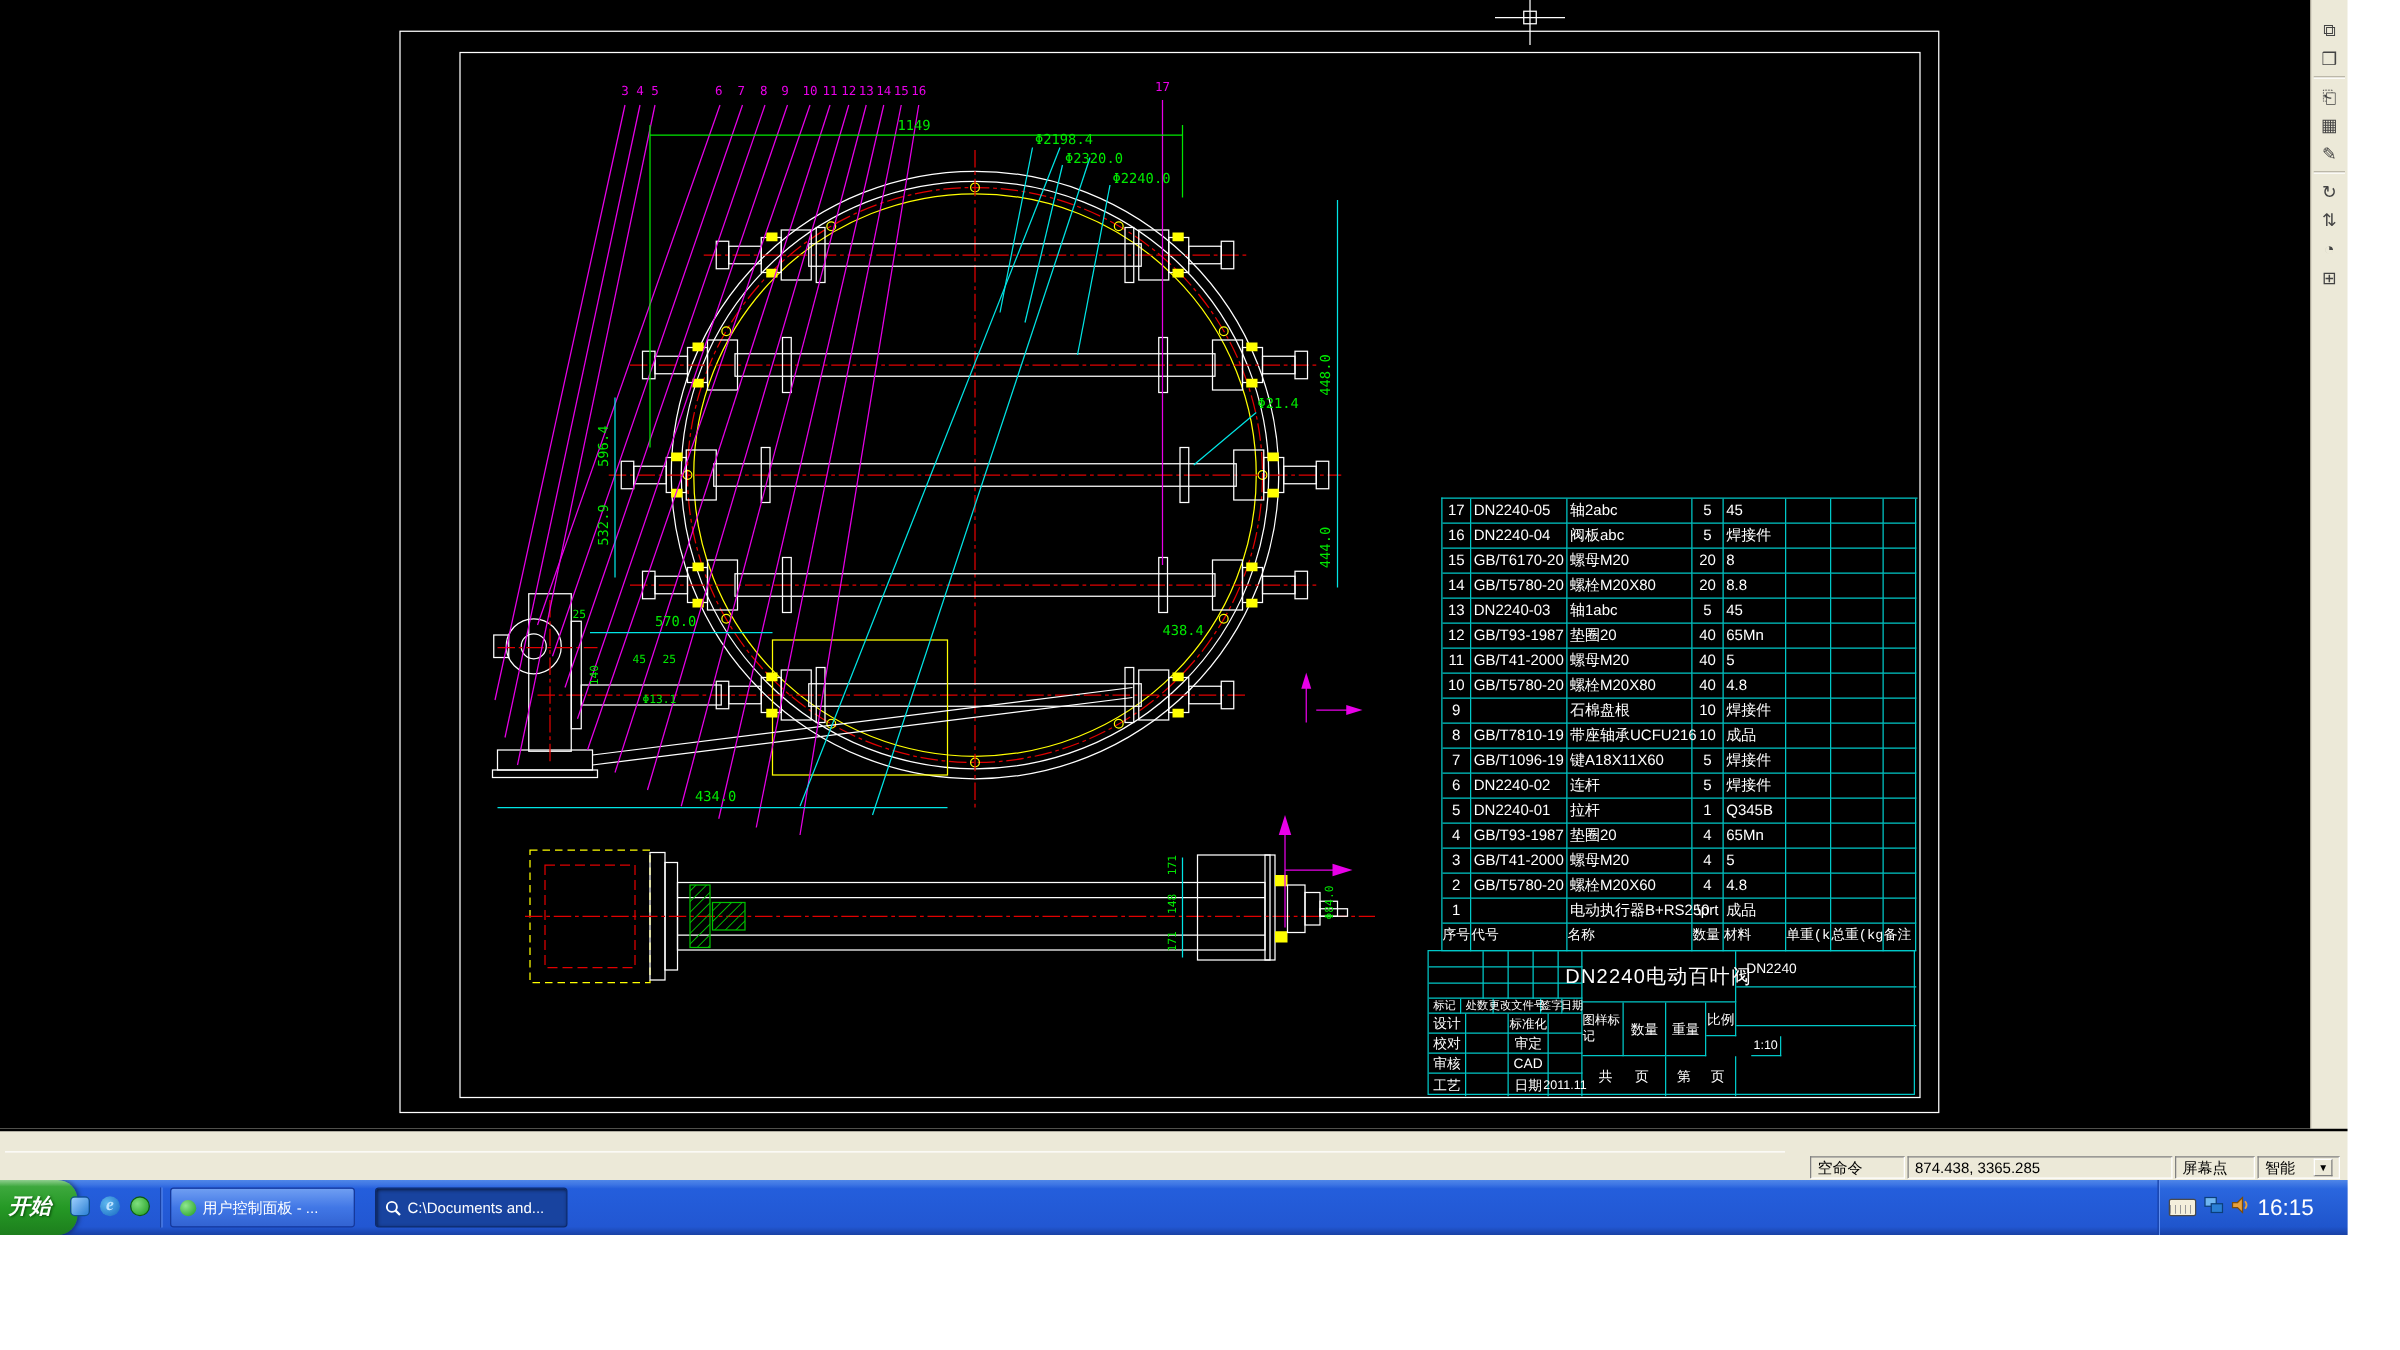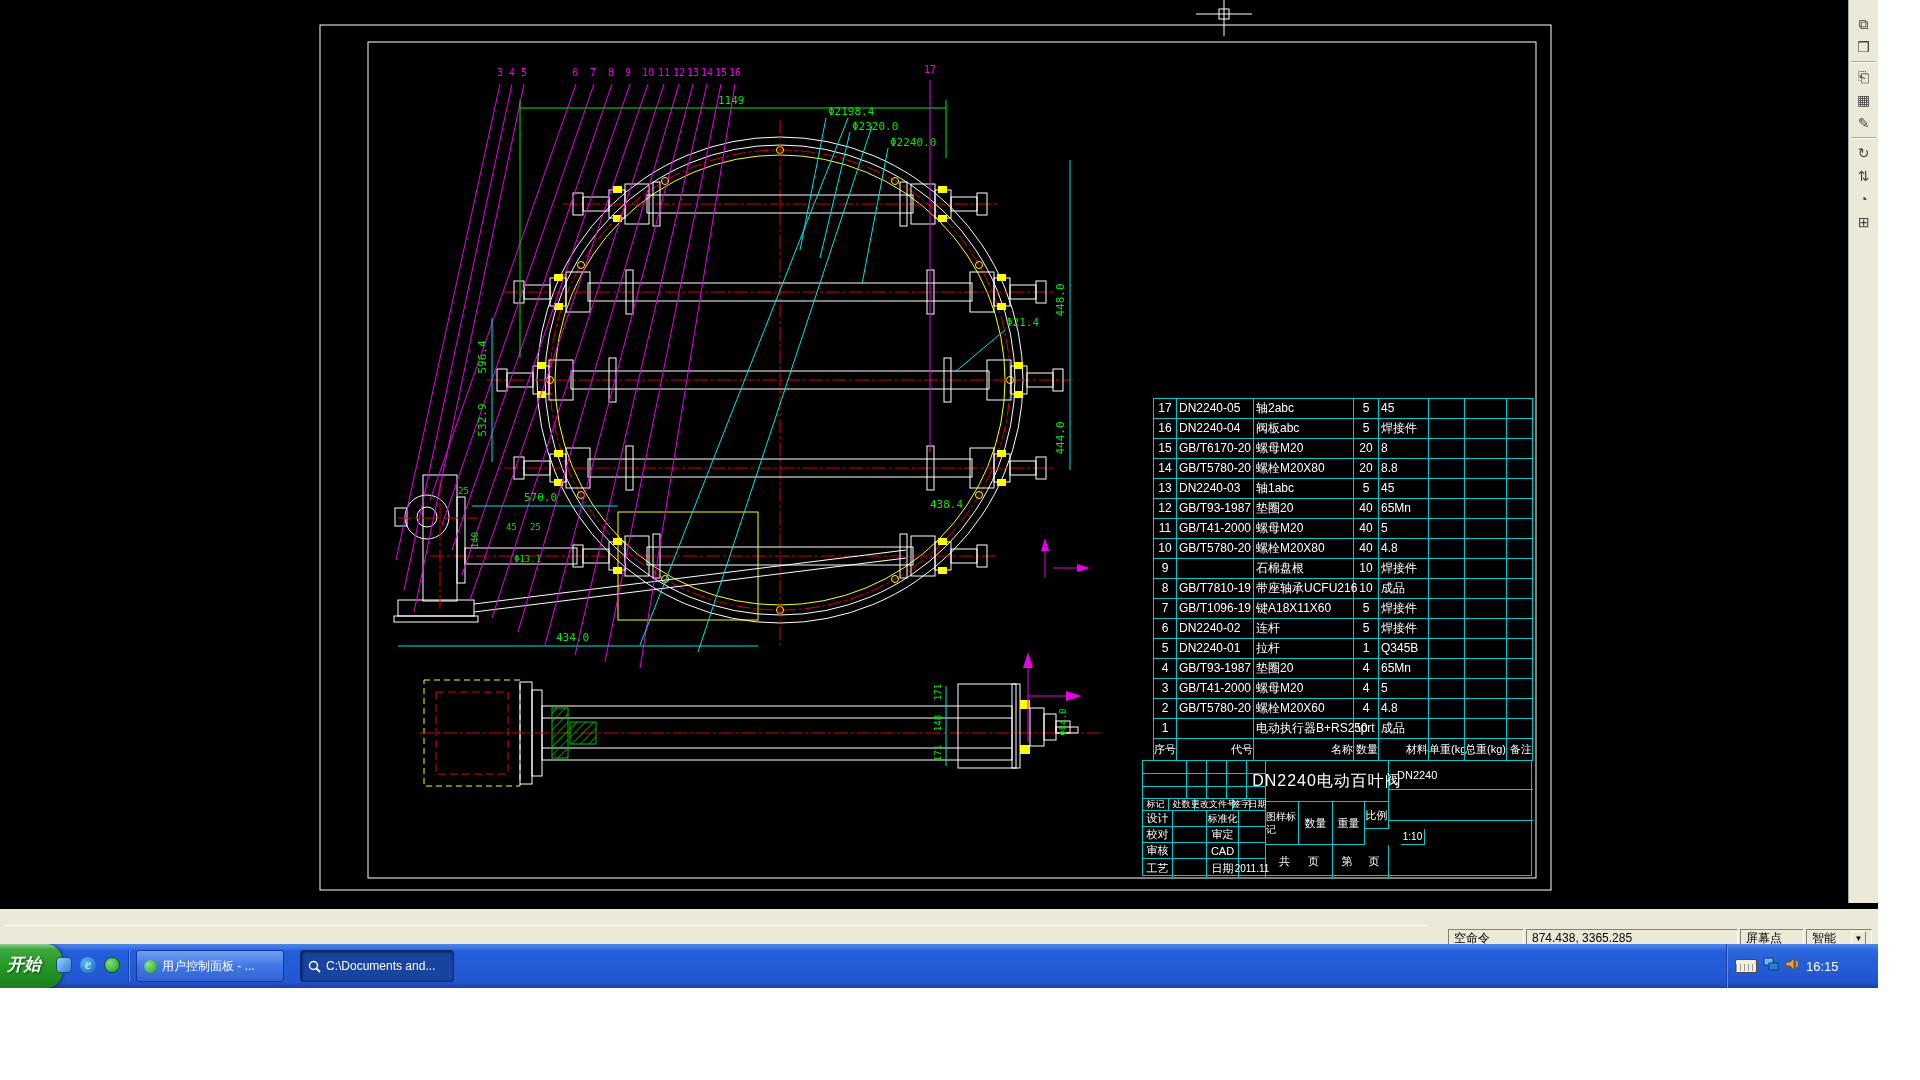--- a/index.html
+++ b/index.html
@@ -1,21 +1,21 @@
 <!DOCTYPE html>
 <html><head>
 <meta charset="utf-8">
 <style>
   * { margin:0; padding:0; box-sizing:border-box; }
   html,body { width:1920px; height:1080px; background:#ffffff; font-family:"Liberation Sans", sans-serif; overflow:hidden; }
 
   
   #canvas { position:absolute; left:0; top:0; width:1848px; height:903px; background:#000; overflow:hidden; }
   #right-toolbar { position:absolute; left:1848px; top:0; width:30px; height:903px; background:#ece9d8; border-left:1px solid #aca899; }
-  #statusbar { position:absolute; left:0; top:903px; width:1878px; height:41px; background:#ece9d8; border-top:6px solid #000000; }
+  #statusbar { position:absolute; left:0; top:903px; width:1878px; height:41px; background:#ece9d8; border-top:2px solid #000000; }
   #taskbar { position:absolute; left:0; top:944px; width:1878px; height:44px; overflow:hidden;
              background:linear-gradient(to bottom,#4f86e8 0%,#3e76e4 8%,#245edc 16%,#2257d2 85%,#1941a5 100%); }
 
   
   .tbtn { width:24px; height:22px; margin:1px auto; font-size:14px; line-height:22px; text-align:center; color:#444; cursor:default; }
   .tsep { height:2px; margin:3px 2px; border-top:1px solid #aca899; border-bottom:1px solid #fff; }
 
   
   #statusbar .srow { position:absolute; right:6px; top:20px; display:flex; gap:2px; }
   .sfield { height:18px; background:#ece9d8; border:1px solid; border-color:#808080 #fff #fff #808080;
@@ -31,33 +31,33 @@
                background:linear-gradient(to bottom,#8fce8f 0%,#3da83d 12%,#259925 50%,#1d7e1d 100%);
                border-radius:0 16px 16px 0; box-shadow:1px 0 4px rgba(0,0,0,.5); }
   .ql-icon { position:absolute; top:13px; width:18px; height:18px; }
   .taskbtn { position:absolute; top:6px; height:32px; border-radius:3px; display:flex; align-items:center; gap:5px;
              padding:0 7px; color:#fff; font-size:12px; white-space:nowrap; overflow:hidden; }
   .taskbtn.up { background:linear-gradient(to bottom,#6f9ef2 0%,#4177e6 50%,#3263d2 100%); border:1px solid #16399b; }
   .taskbtn.down { background:#18439f; border:1px solid #0d2a6b; box-shadow:inset 1px 1px 3px rgba(0,0,0,.6); }
   #tray { position:absolute; right:0; top:0; width:152px; height:44px; display:flex; align-items:center; gap:6px;
           padding-left:8px; border-left:1px solid #1941a5; box-shadow:inset 1px 0 0 #5e8df0;
           background:linear-gradient(to bottom,#4f86e8 0%,#2a66de 16%,#1f55cc 85%,#1941a5 100%); }
-  #clock { color:#fff; font-size:13px; }
+  #clock { color:#fff; font-size:18px; }
   .kbd-icon { width:22px; height:14px; background:#f4efdc; border:1px solid #4a4a4a; border-radius:2px;
               background-image:repeating-linear-gradient(to right,#999 0 1px,transparent 1px 4px); background-size:100% 60%; background-position:0 80%; background-repeat:no-repeat; }
 
   
   #bom { position:absolute; left:1153px; top:398px; width:381px; color:#fff; font-size:12px;
          font-family:"Liberation Sans", sans-serif; border-left:1px solid #00c8c8; border-top:1px solid #00c8c8; }
   .bom-row { display:grid; grid-template-columns:23px 77px 100px 25px 50px 36px 42px 26px; height:20px; }
   .bom-row.head { height:22px; font-size:11px; }
   .bom-row .c { border-right:1px solid #00c8c8; border-bottom:1px solid #00c8c8; line-height:19px;
                 padding-left:2px; white-space:nowrap; overflow:visible; }
   .bom-row .ctr { text-align:center; padding-left:0; }
-  .bom-row.head .c { text-align:right; padding-left:0; line-height:21px; overflow:hidden; }
+  .bom-row.head .c { text-align:left; padding-left:0; line-height:21px; overflow:hidden;font-family:Liberation Mono, monospace; }
 
   
   #tblock { position:absolute; left:1142px; top:760px; width:390px; height:116px; border:1px solid #00c8c8;
             color:#fff; font-size:11px; }
   #tblock .cell { position:absolute; border-right:1px solid #00c8c8; border-bottom:1px solid #00c8c8;
                   display:flex; align-items:center; justify-content:center; white-space:nowrap; overflow:visible; }
   #tblock .nb { border-right:none; }
   #tblock .big-title { font-size:16px; letter-spacing:1px; }
 </style>
 </head>

